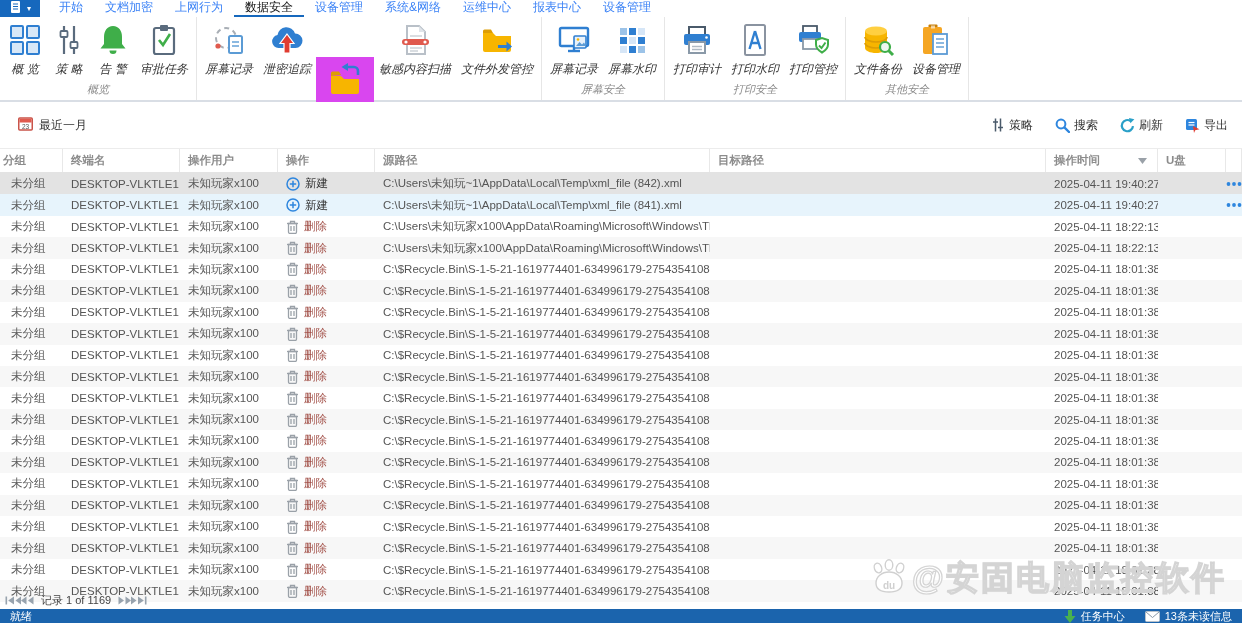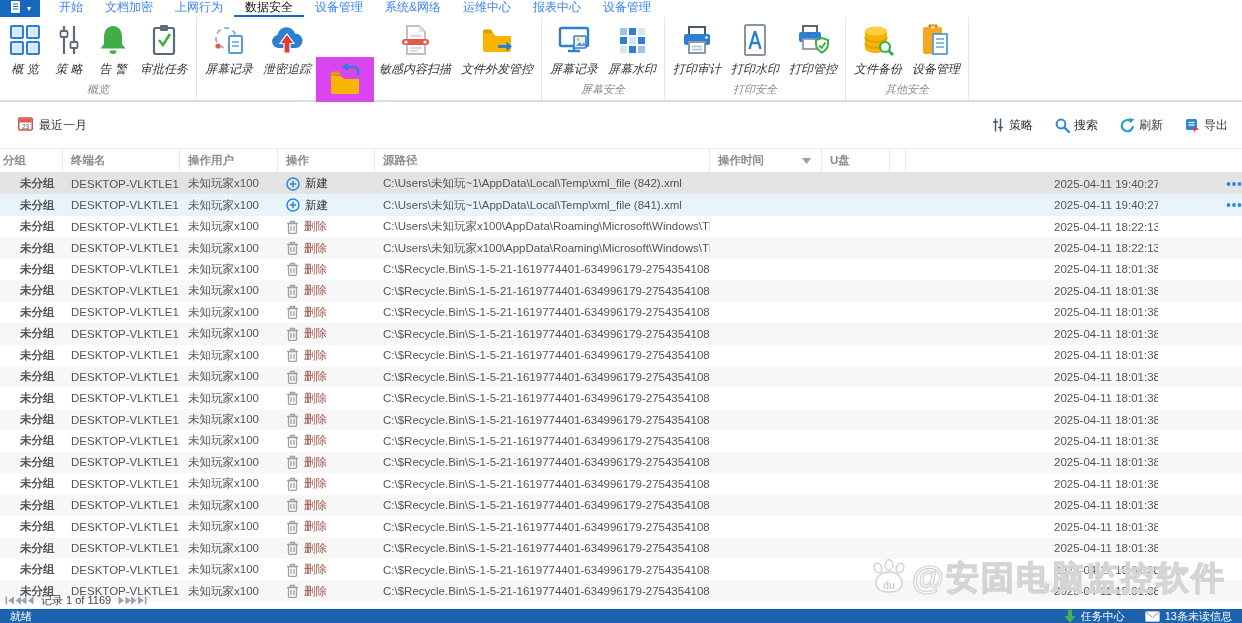--- a/index.html
+++ b/index.html
@@ -36,21 +36,21 @@
   .grid-header{display:flex;height:23px;border-bottom:1px solid #e3e3e3;align-items:stretch;font-size:11.5px;color:#8c8c8c;}
   .hcell{display:flex;align-items:center;padding-left:8px;padding-right:4px;border-right:1px solid #e8e8e8;box-sizing:border-box;overflow:hidden;white-space:nowrap;cursor:pointer;font-weight:bold;}
   .hcell.first{padding-left:3px;}
   .hcell .sort{margin-left:auto;margin-right:6px;display:flex;align-items:center;}
   .grid-body{position:absolute;top:24px;left:0;right:0;bottom:0;overflow:hidden;}
   .row{display:flex;height:21.45px;align-items:center;font-size:11.5px;color:#555;}
   .row.alt{background:#f7f7f7;}
   .row.sel{background:#e3e3e3;}
   .row.hi{background:#e7f4fc;}
   .cell{padding-left:8px;padding-right:4px;box-sizing:border-box;white-space:nowrap;overflow:hidden;}
-  .c0{width:63px;padding-left:20px;font-weight:bold;}
+  .c0{width:63px;padding-left:11px;}
   .c1{width:117px;}
   .c2{width:98px;}
   .c3{width:97px;}
   .c4{width:335px;}
   .c5{width:336px;}
   .c6{width:112px;}
   .c7{width:68px;}
   .c8{width:16px;padding:0;display:flex;align-items:center;}
   .opcell{display:flex;align-items:center;gap:5px;}
   .opcell .opico{display:flex;align-items:center;}
@@ -396,20 +396,23 @@
           <span>终端名</span>
         </div>
         <div class="hcell" style="width: 98px;">
           <span>操作用户</span>
         </div>
         <div class="hcell" style="width: 97px;">
           <span>操作</span>
         </div>
         <div class="hcell" style="width: 335px;">
           <span>源路径</span>
+        </div>
+        <div class="hcell" style="width: 336px;">
+          <span>目标路径</span>
         </div>
         <div class="hcell" style="width: 112px;">
           <span>操作时间</span>
           <span class="sort">
             <svg width="9" height="6">
               <polygon points="0,0 9,0 4.5,6" fill="#9aa1a8"></polygon>
             </svg>
           </span>
         </div>
         <div class="hcell" style="width: 68px;">

